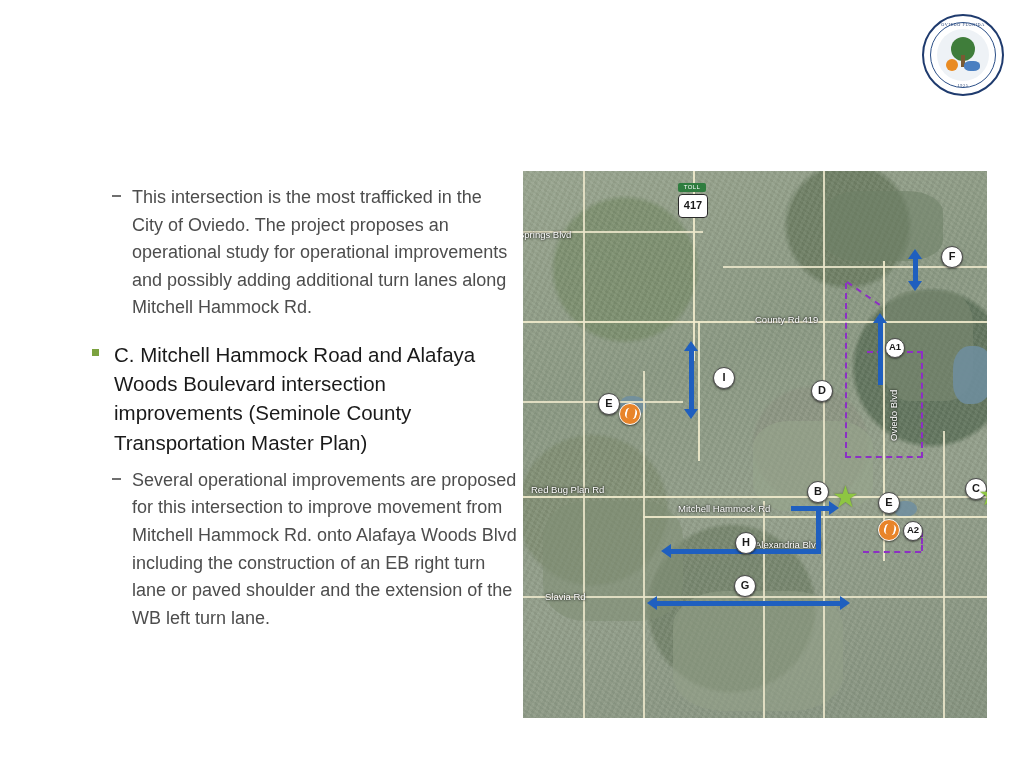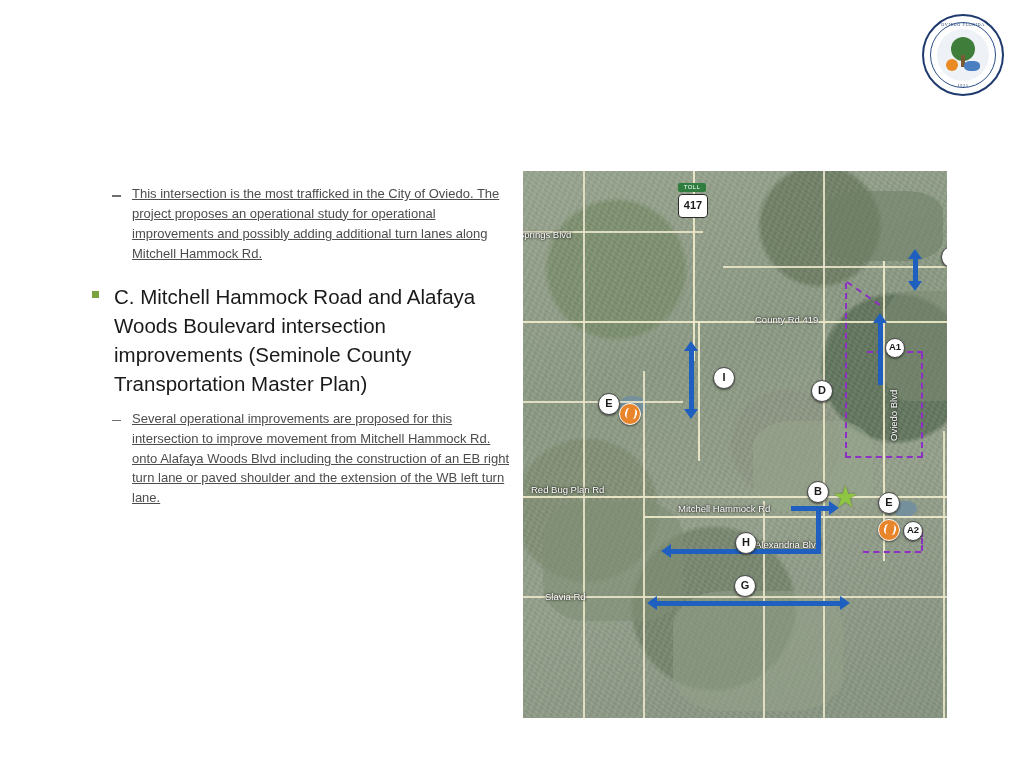--- a/index.html
+++ b/index.html
@@ -134,32 +134,31 @@
   }
   .sub-marker {
     position: absolute;
     left: 20px;
     top: 11px;
     width: 9px;
     height: 1.6px;
     background: #6f6f6f;
   }
   .sub-text {
-    font-size: 13px;
+    font-size: 18px;
     line-height: 1.53;
     color: #4d4d4d;
-    text-decoration: underline;
   }
 
   
   .map {
     position: absolute;
     left: 523px;
     top: 171px;
-    width: 424px;
+    width: 464px;
     height: 547px;
     background: #14532d;
     overflow: hidden;
   }
   .map-base {
     position: absolute;
     inset: 0;
     background:
       radial-gradient(circle at 22% 18%, rgba(120,140,105,0.75) 0 12%, rgba(0,0,0,0) 13%),
       radial-gradient(circle at 70% 10%, rgba(105,122,95,0.8) 0 10%, rgba(0,0,0,0) 11%),

